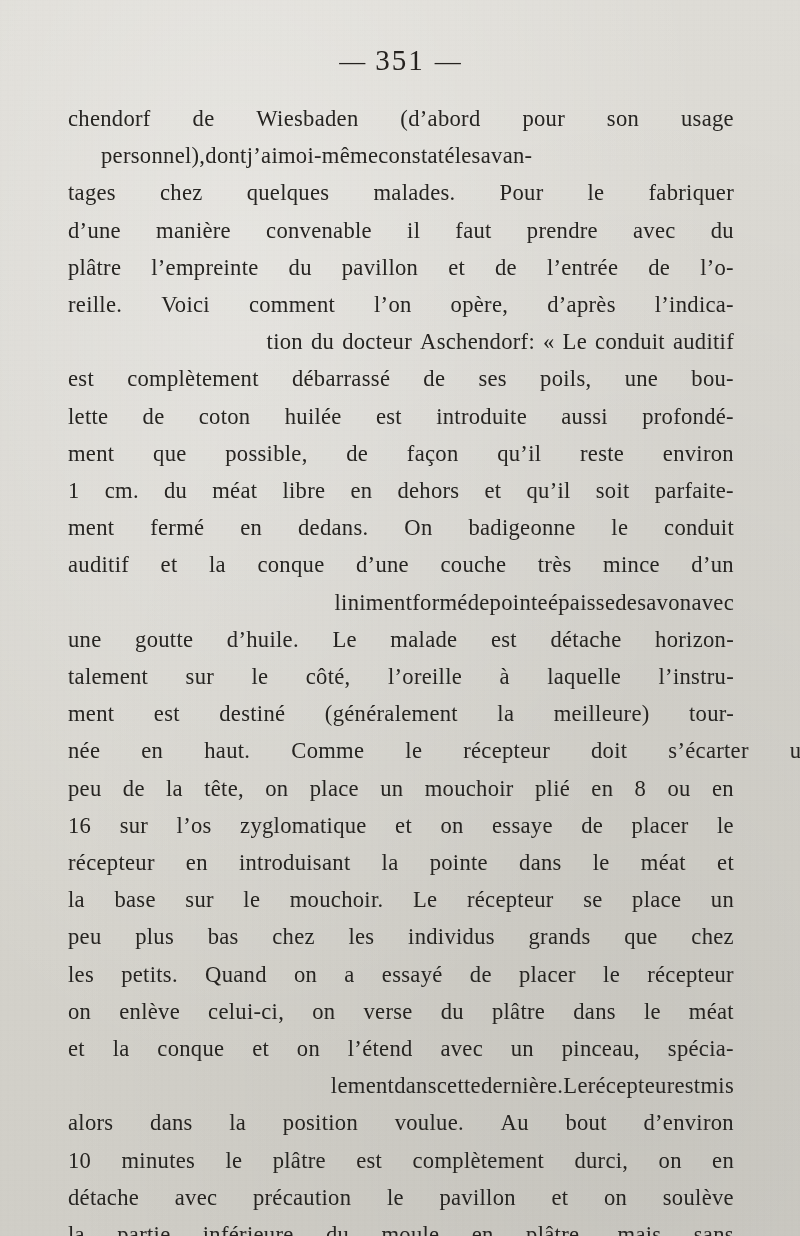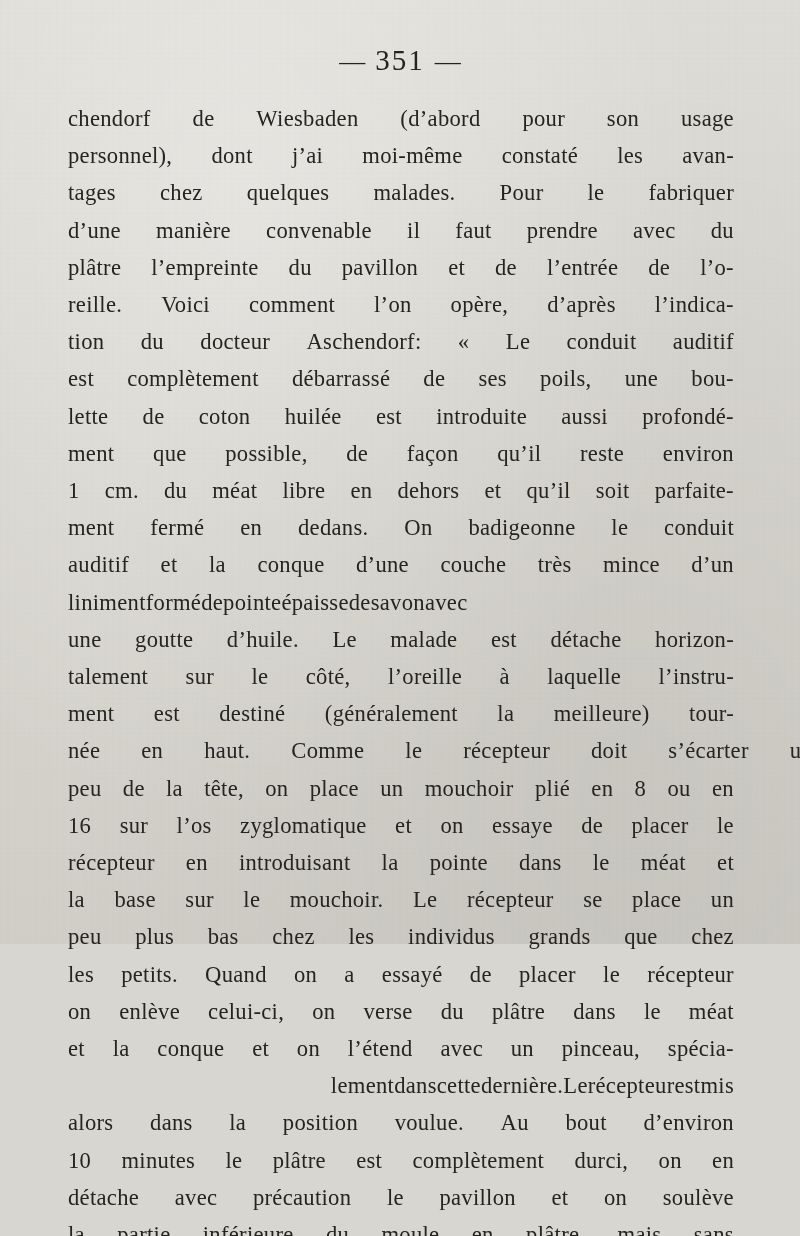--- a/index.html
+++ b/index.html
@@ -9,21 +9,21 @@
   body {
     width: 800px;
     height: 1236px;
     background: #d8d6d0;
     font-family: "Liberation Serif", serif;
     overflow: hidden;
   }
   .page {
     position: relative;
     width: 800px;
-    height: 944px;
+    height: 1236px;
     background:
       radial-gradient(ellipse at 30% 20%, rgba(255,255,255,0.30), rgba(255,255,255,0) 60%),
       radial-gradient(ellipse at 80% 85%, rgba(0,0,0,0.05), rgba(0,0,0,0) 65%),
       linear-gradient(180deg, #dedcd6 0%, #d9d7d1 35%, #d5d3cc 70%, #d0cec7 100%);
     box-sizing: border-box;
   }
   .grain {
     position: absolute;
     inset: 0;
     pointer-events: none;
@@ -85,21 +85,21 @@
     <p>
       <span class="line" style="display: flex; justify-content: space-between;">
           <span>chendorf</span>
           <span>de</span>
           <span>Wiesbaden</span>
           <span>(d’abord</span>
           <span>pour</span>
           <span>son</span>
           <span>usage</span>
         </span>
-      <span class="line" style="display: flex; justify-content: space-between;">
+      <span class="line" style="display: flex;  margin-left: 33px;">
           <span>personnel),</span>
           <span>dont</span>
           <span>j’ai</span>
           <span>moi-même</span>
           <span>constaté</span>
           <span>les</span>
           <span>avan-</span>
         </span>
       <span class="line" style="display: flex; justify-content: space-between;">
           <span>tages</span>
@@ -133,21 +133,21 @@
         </span>
       <span class="line" style="display: flex; justify-content: space-between;">
           <span>reille.</span>
           <span>Voici</span>
           <span>comment</span>
           <span>l’on</span>
           <span>opère,</span>
           <span>d’après</span>
           <span>l’indica-</span>
         </span>
-      <span class="line" style="display: flex; justify-content: space-between;">
+      <span class="line" style="display: flex; justify-content: flex-end; gap: 8px;">
           <span>tion</span>
           <span>du</span>
           <span>docteur</span>
           <span>Aschendorf:</span>
           <span>«</span>
           <span>Le</span>
           <span>conduit</span>
           <span>auditif</span>
         </span>
       <span class="line" style="display: flex; justify-content: space-between;">
@@ -207,21 +207,21 @@
           <span>auditif</span>
           <span>et</span>
           <span>la</span>
           <span>conque</span>
           <span>d’une</span>
           <span>couche</span>
           <span>très</span>
           <span>mince</span>
           <span>d’un</span>
         </span>
-      <span class="line" style="display: flex; justify-content: flex-start;">
+      <span class="line" style="display: flex; justify-content: flex-end;">
           <span>liniment</span>
           <span>formé</span>
           <span>de</span>
           <span>pointe</span>
           <span>épaisse</span>
           <span>de</span>
           <span>savon</span>
           <span>avec</span>
         </span>
       <span class="line" style="display: flex; justify-content: space-between;">

